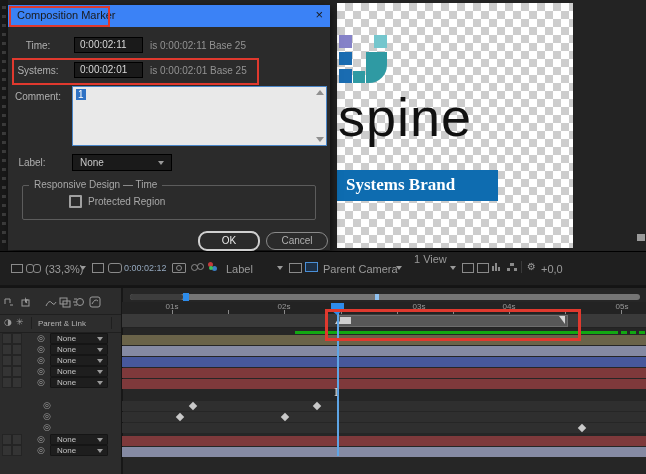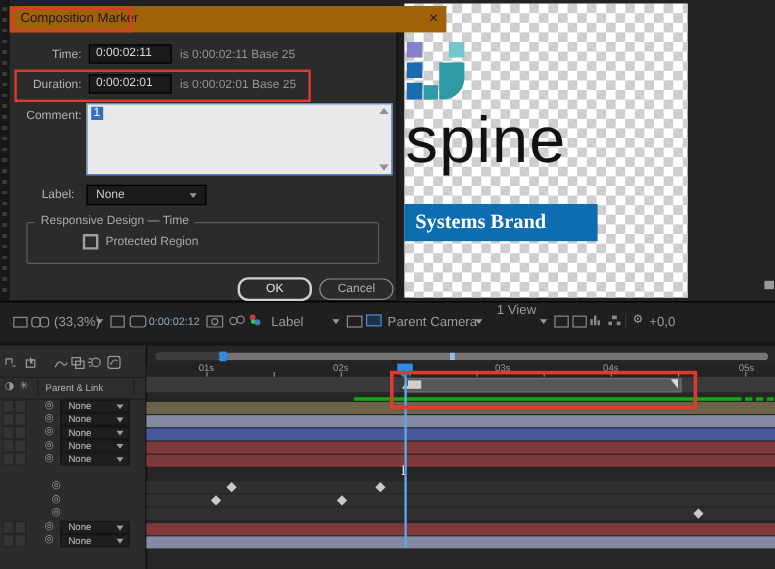--- a/index.html
+++ b/index.html
@@ -4,24 +4,24 @@
 <style>
   html,body{margin:0;padding:0;}
   body{width:646px;height:474px;position:relative;overflow:hidden;background:#232323;
        font-family:"Liberation Sans",sans-serif;-webkit-font-smoothing:antialiased;}
   .abs{position:absolute;}
   .ico{font-family:"DejaVu Sans",sans-serif;color:#9a9a9a;}
   .chv{width:0;height:0;border-left:3px solid transparent;border-right:3px solid transparent;border-top:4px solid #9a9a9a;}
   .redbox{border:2px solid #e0392e;background:transparent;}
   
   #dlg{left:8px;top:5px;width:322px;height:245px;background:#2b2b2b;box-shadow:2px 3px 8px rgba(0,0,0,.6);}
-  #dlg .titlebar{left:0;top:0;width:364px;height:22px;background:#a16207;text-align:right;}
+  #dlg .titlebar{left:0;top:0;width:322px;height:22px;background:#3b82f6;text-align:right;}
   #dlg .title{left:9px;top:4px;font-size:11px;color:#1a1a1a;}
   #dlg .close{right:7px;top:2px;font-size:13px;color:#1a1a1a;cursor:pointer;}
-  .flabel{font-size:10px;color:#b0b0b0;text-align:right;width:60px;}
+  .flabel{font-size:10px;color:#b0b0b0;text-align:center;width:60px;}
   .tcinput{background:#1a1a1a;border:1px solid #000;color:#d8d8d8;font-size:10px;padding:1px 0 0 5px;width:62px;height:13px;}
   .finfo{font-size:10px;color:#939393;}
   .pillbtn{height:14px;border-radius:9px;font-size:10px;text-align:center;padding-top:2px;cursor:pointer;}
   
   #checker{left:337px;top:3px;width:236px;height:245px;background-color:#fff;
     background-image:linear-gradient(45deg,#cdcdcd 25%,transparent 25%,transparent 75%,#cdcdcd 75%),
                      linear-gradient(45deg,#cdcdcd 25%,transparent 25%,transparent 75%,#cdcdcd 75%);
     background-position:0 0,8px 8px;background-size:16px 16px;}
   
   .tbtxt{font-size:11px;color:#9a9a9a;}
@@ -66,21 +66,21 @@
     <div class="abs redbox" style="left:1px;top:1px;width:97px;height:17px;"></div>
   </div>
 
   <span class="abs flabel" style="left:0;top:35px;">Time:</span>
   <div class="abs tcinput" style="left:66px;top:32px;">
     <span>0:00:02:11</span>
   </div>
   <span class="abs finfo" style="left:142px;top:35px;">is 0:00:02:11   Base 25</span>
 
   <div class="abs redbox" style="left:4px;top:53px;width:243px;height:23px;"></div>
-  <span class="abs flabel" style="left:0;top:60px;">Duration:</span>
+  <span class="abs flabel" style="left:0;top:60px;">Systems:</span>
   <div class="abs tcinput" style="left:66px;top:57px;">
     <span>0:00:02:01</span>
   </div>
   <span class="abs finfo" style="left:142px;top:60px;">is 0:00:02:01   Base 25</span>
 
   <span class="abs flabel" style="left:0;top:86px;">Comment:</span>
   <div class="abs" style="left:64px;top:81px;width:253px;height:58px;background:#e9e9e9;border:1px solid #4a86c8;">
     <span style="position:absolute;left:3px;top:2px;font-size:10px;background:#2f72c4;color:#fff;padding:0 2px;">1</span>
     <div style="position:absolute;right:2px;top:3px;width:0;height:0;border-left:4px solid transparent;border-right:4px solid transparent;border-bottom:5px solid #909090;"></div>
     <div style="position:absolute;right:2px;bottom:3px;width:0;height:0;border-left:4px solid transparent;border-right:4px solid transparent;border-top:5px solid #909090;"></div>

